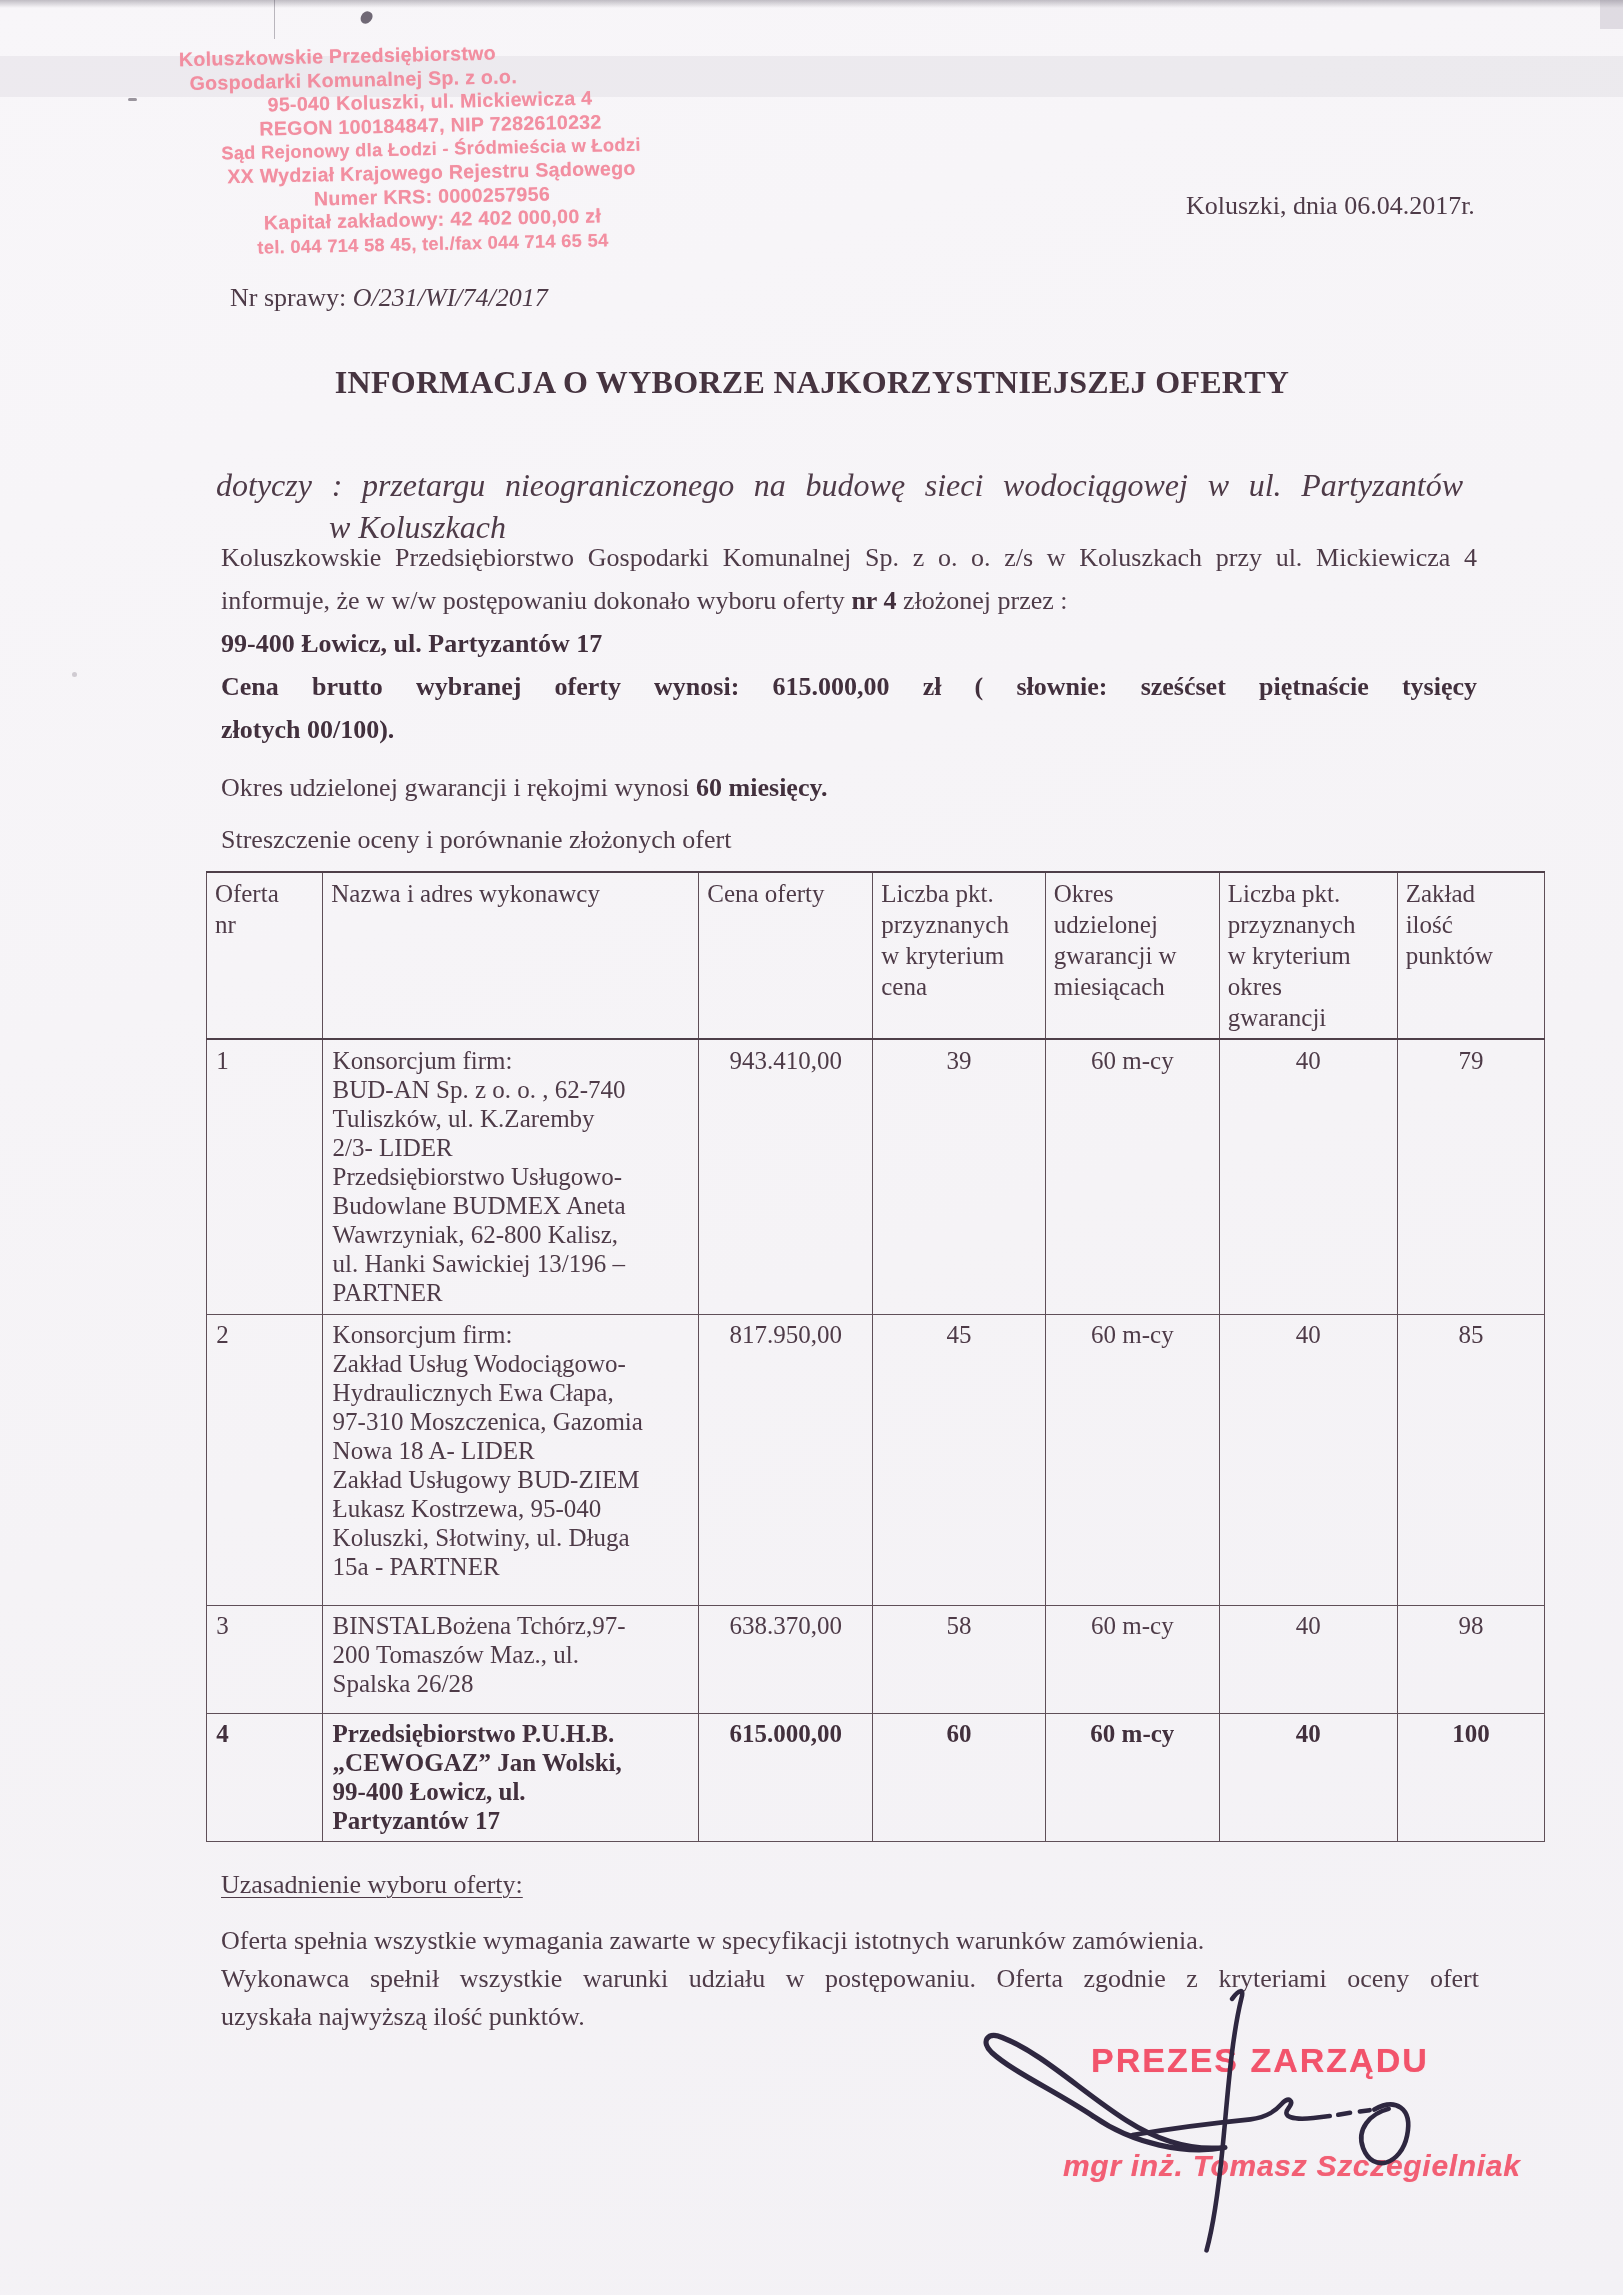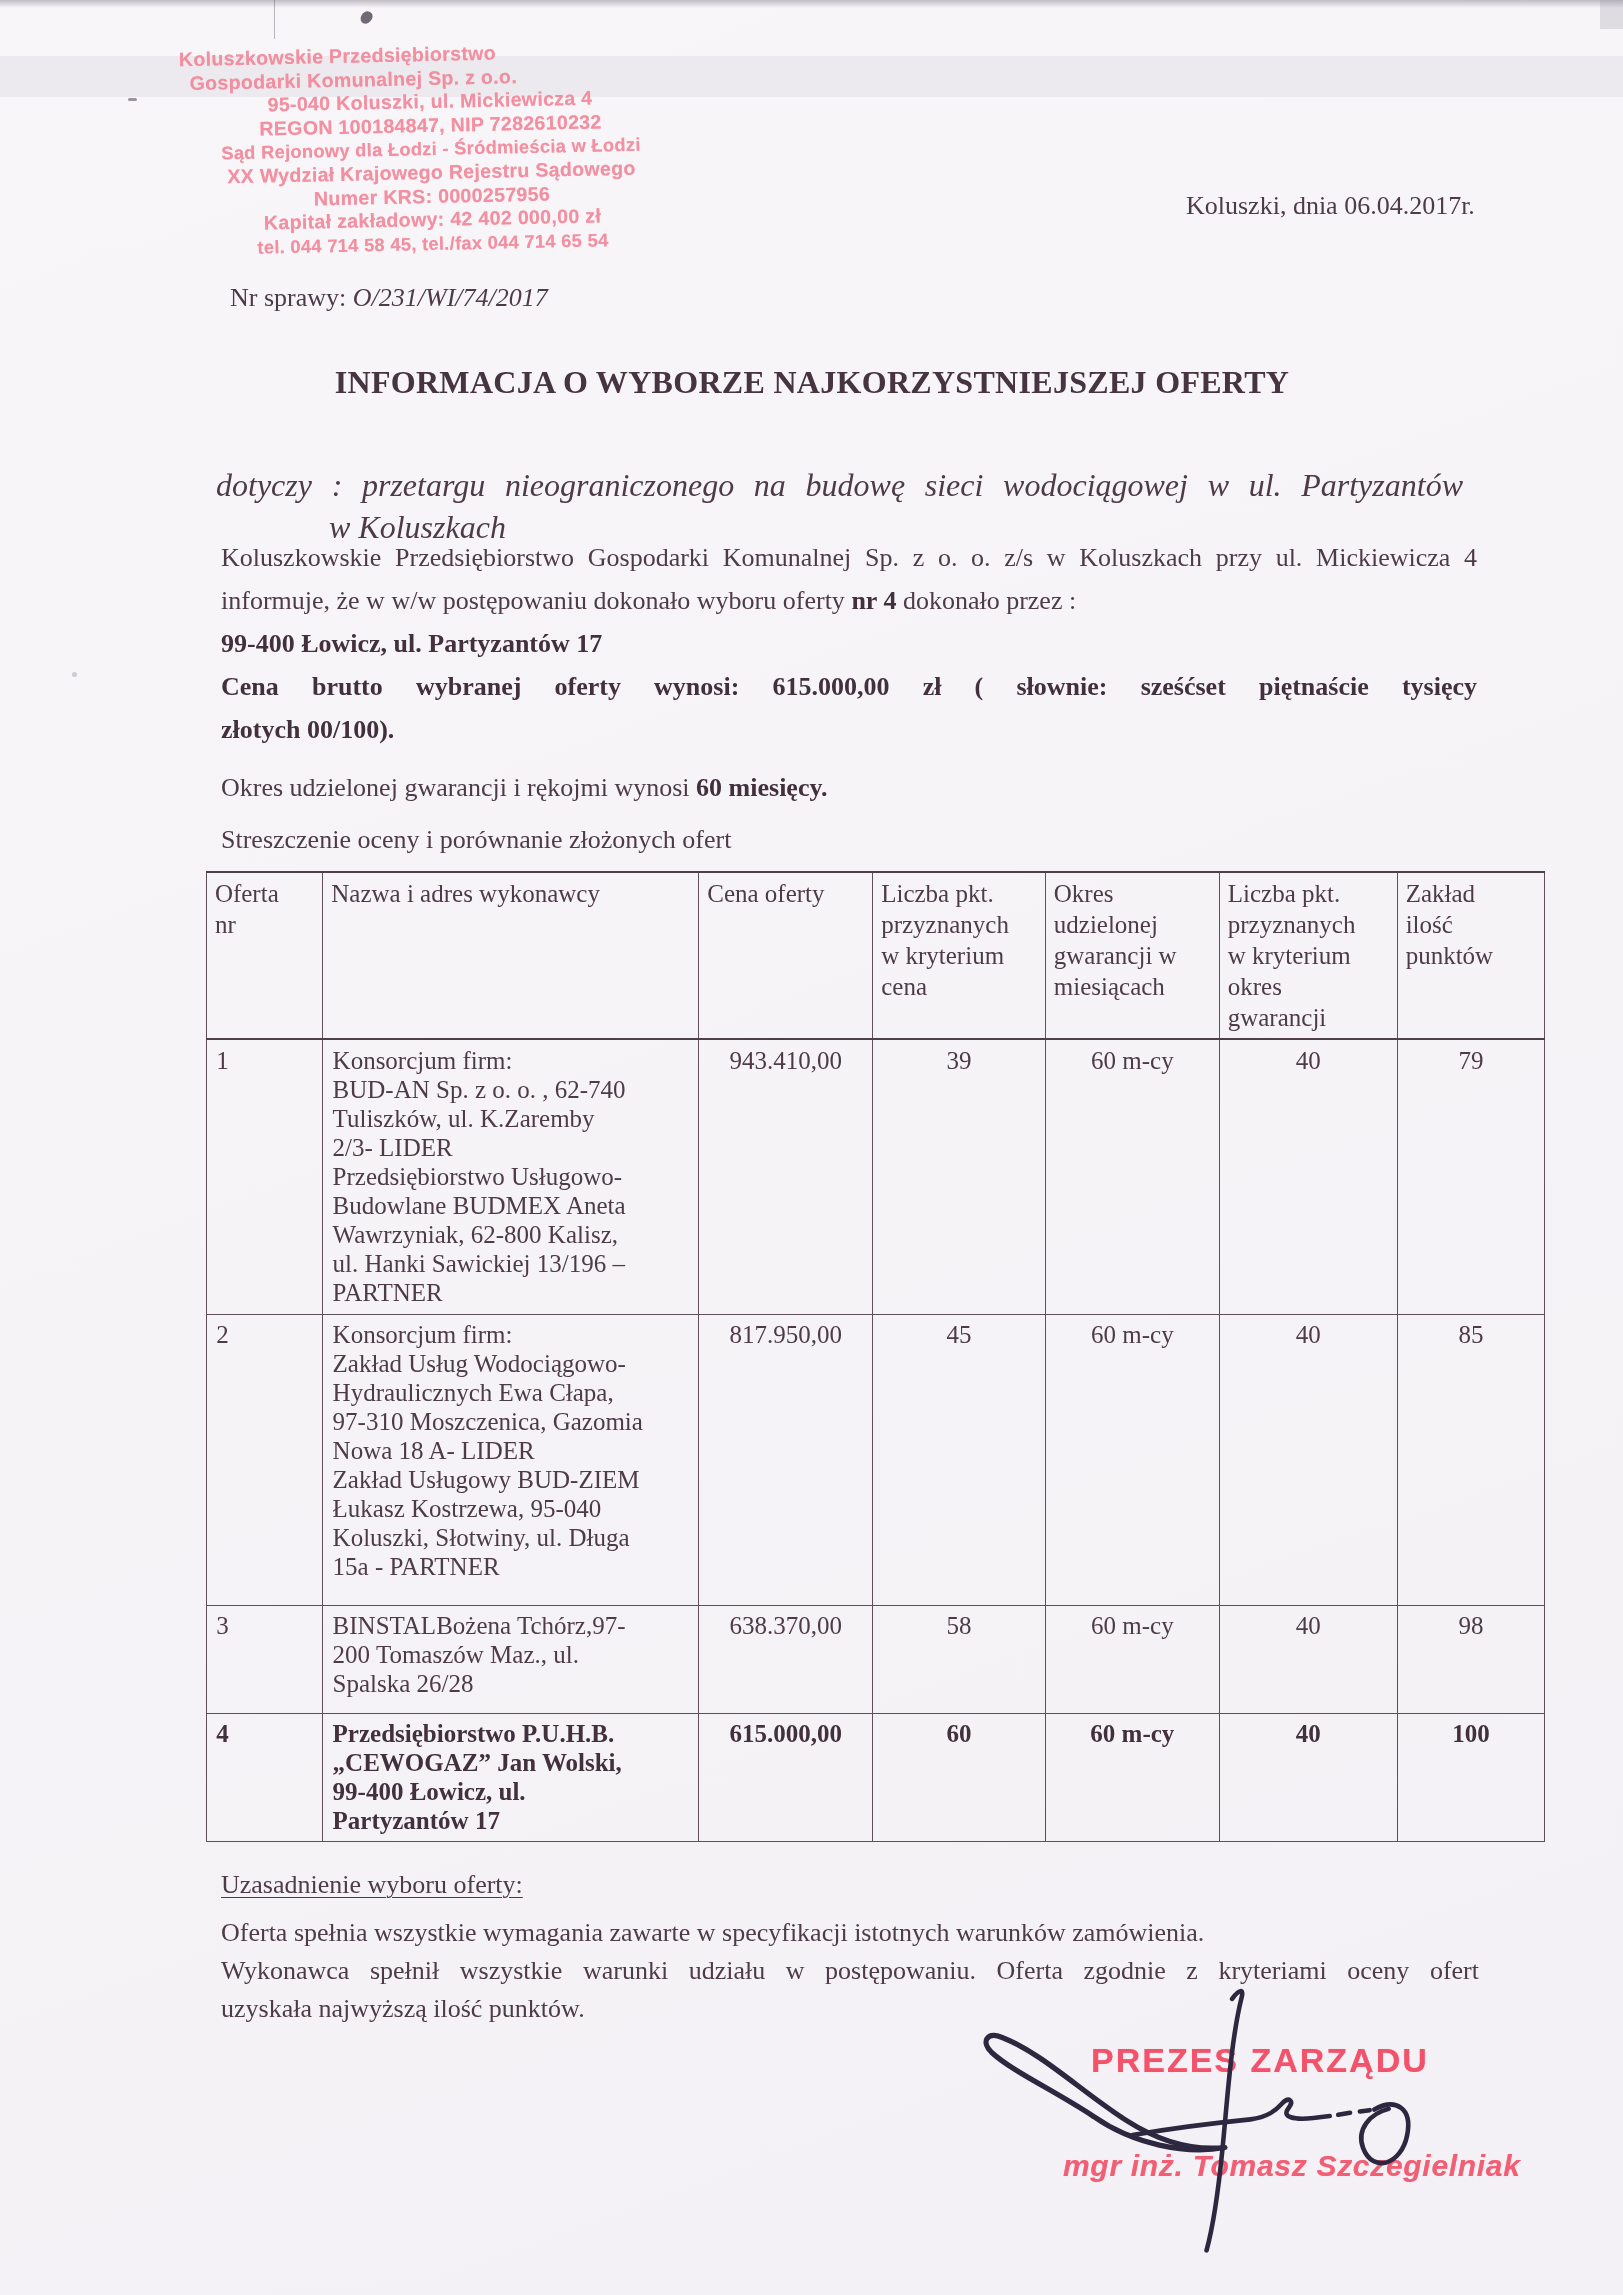--- a/index.html
+++ b/index.html
@@ -69,21 +69,21 @@
     padding:5.2px 7.9px;white-space:pre-line;border-bottom:2.6px solid #4e3f49;line-height:31px;
   }
   table.offers td{padding:5.2px 9.2px;vertical-align:top;}
   td.nr{vertical-align:top;}
   td.name{white-space:pre-line;text-align:justify;}
   td.num{text-align:center;vertical-align:middle;}
   tr.r1{height:275px;} tr.r2{height:291px;} tr.r3{height:108px;} tr.r4{height:128px;}
   tr.bold-row td{font-weight:bold;color:#42303d;}
 
   .just-block{position:absolute;left:221px;top:1866px;width:1258px;font-size:26px;line-height:38px;}
-  .just-block .underline{text-decoration:underline;text-underline-offset:3.9px;text-decoration-thickness:1.3px;margin-bottom:10px;}
+  .just-block .underline{text-decoration:underline;text-underline-offset:3.9px;text-decoration-thickness:1.3px;margin-bottom:18px;}
 
   .prezes{
     position:absolute;left:1091px;top:2041px;
     font-family:"Liberation Sans", sans-serif;font-weight:bold;
     font-size:34px;letter-spacing:2px;color:#f2536b;
     text-shadow:0 0 0.7px rgba(242,83,107,.6);
   }
   .mgr{
     position:absolute;left:1063px;top:2149px;
     font-family:"Liberation Sans", sans-serif;font-weight:bold;font-style:italic;
@@ -126,21 +126,21 @@
   <div class="doc-title">INFORMACJA O WYBORZE NAJKORZYSTNIEJSZEJ OFERTY</div>
 
   <div class="subject">
     <div class="jl">dotyczy : przetargu nieograniczonego na budowę sieci wodociągowej w ul. Partyzantów</div>
     <div class="indent">w Koluszkach</div>
   </div>
 
   <div class="body-block">
     <div class="jl">Koluszkowskie Przedsiębiorstwo Gospodarki Komunalnej Sp. z o. o. z/s w Koluszkach przy ul. Mickiewicza 4</div>
     <div>
-      <span>informuje, że w w/w  postępowaniu dokonało wyboru oferty </span><b>nr 4</b><span> dokonało przez :</span>
+      <span>informuje, że w w/w  postępowaniu dokonało wyboru oferty </span><b>nr 4</b><span> złożonej przez :</span>
     </div>
     <div><b>99-400 Łowicz, ul. Partyzantów 17</b></div>
     <div class="jl"><b>Cena brutto wybranej oferty wynosi: 615.000,00 zł ( słownie: sześćset piętnaście tysięcy</b></div>
     <div><b>złotych 00/100).</b></div>
   </div>
 
   <div class="guar">
     <span>Okres udzielonej gwarancji i rękojmi wynosi </span><b>60 miesięcy.</b>
   </div>
 

